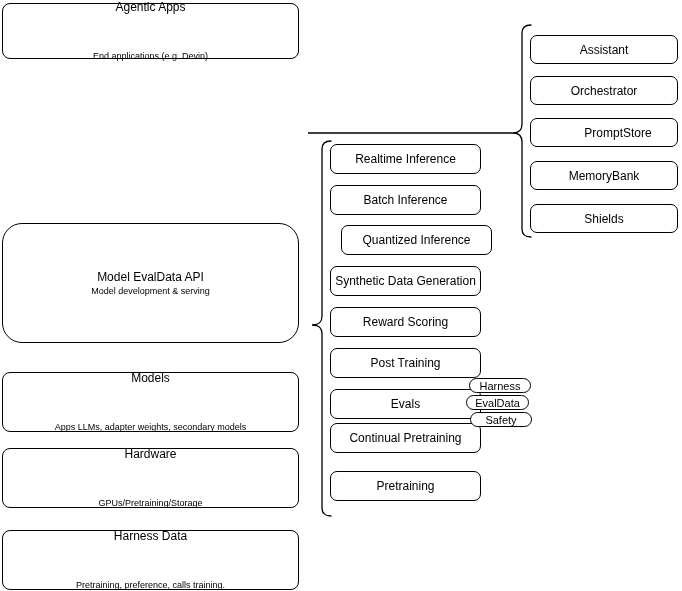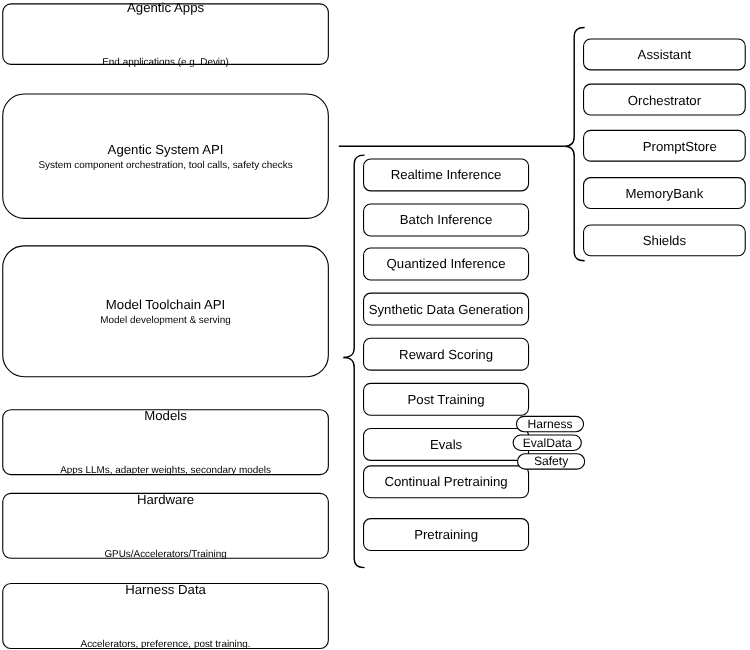--- a/index.html
+++ b/index.html
@@ -69,21 +69,21 @@
   
   .lbox { left: 2px; width: 297px; }
   .l0 { top: 3px;   height: 56px; }
   .l1 { top: 85px;  height: 114px; }
   .l2 { top: 223px; height: 120px; }
   .l3 { top: 372px; height: 60px; }
   .l4 { top: 448px; height: 60px; }
   .l5 { top: 530px; height: 60px; }
   
   .mbox { left: 330px; width: 151px; height: 30px; }
-  .m0 { top: 144px; } .m1 { top: 185px; } .m2 { top: 225px; }
+  .m0 { top: 144px; } .m1 { top: 185px; } .m2 { top: 225px; margin-left: 11px; }
   .m3 { top: 266px; } .m4 { top: 307px; } .m5 { top: 348px; }
   .m6 { top: 389px; } .m7 { top: 423px; } .m8 { top: 471px; }
   
   .rbox { left: 530px; width: 148px; height: 29px; }
   .r0 { top: 35px; } .r1 { top: 76px; } .r2 { top: 118px; padding-left: 28px; }
   .r3 { top: 161px; } .r4 { top: 204px; }
   
   .p0 { left: 469px; top: 378px; width: 62px; height: 15px; }
   .p1 { left: 466px; top: 395px; width: 63px; height: 15px; }
   .p2 { left: 470px; top: 412px; width: 62px; height: 15px; }
@@ -96,39 +96,35 @@
   <svg class="connector-layer" viewBox="0 0 682 591" xmlns="http://www.w3.org/2000/svg">
     <path d="M 308 133 L 513 133" fill="none" stroke="#000000" stroke-width="1.3"></path>
     <path d="M 531 25 C 524.5 25 522 27.5 522 33 L 522 124 C 522 129.5 520 133 513 133 C 520 133 522 136.5 522 142 L 522 229 C 522 234.5 524.5 237 531 237" fill="none" stroke="#000000" stroke-width="1.3" stroke-linecap="round"></path>
     <path d="M 331 141 C 324.5 141 322 143.5 322 149 L 322 316 C 322 321.5 320 325 312 325 C 320 325 322 328.5 322 334 L 322 508 C 322 513.5 324.5 516 331 516" fill="none" stroke="#000000" stroke-width="1.3" stroke-linecap="round"></path>
   </svg>
 
   <div class="node big-node lbox l0">
     <div class="node-title">Agentic Apps</div>
     <div class="node-subtitle">End applications (e.g. Devin)</div>
   </div>
-  <div class="node api-node lbox l1">
-    <div class="node-title">Agentic System API</div>
-    <div class="node-subtitle">System component orchestration, tool calls, safety checks</div>
-  </div>
   <div class="node api-node lbox l2">
-    <div class="node-title">Model Toolchain API</div>
+    <div class="node-title">Model EvalData API</div>
     <div class="node-subtitle">Model development &amp; serving</div>
   </div>
   <div class="node big-node lbox l3">
     <div class="node-title">Models</div>
     <div class="node-subtitle">Apps LLMs, adapter weights, secondary models</div>
   </div>
   <div class="node big-node lbox l4">
     <div class="node-title">Hardware</div>
-    <div class="node-subtitle">GPUs/Accelerators/Training</div>
+    <div class="node-subtitle">GPUs/Pretraining/Storage</div>
   </div>
   <div class="node big-node lbox l5">
     <div class="node-title">Harness Data</div>
-    <div class="node-subtitle">Accelerators, preference, post training.</div>
+    <div class="node-subtitle">Pretraining, preference, calls training.</div>
   </div>
 
   <div class="node small-node mbox m0">Realtime Inference</div>
   <div class="node small-node mbox m1">Batch Inference</div>
   <div class="node small-node mbox m2">Quantized Inference</div>
   <div class="node small-node mbox m3">Synthetic Data Generation</div>
   <div class="node small-node mbox m4">Reward Scoring</div>
   <div class="node small-node mbox m5">Post Training</div>
   <div class="node small-node mbox m6">Evals</div>
   <div class="node small-node mbox m7">Continual Pretraining</div>

